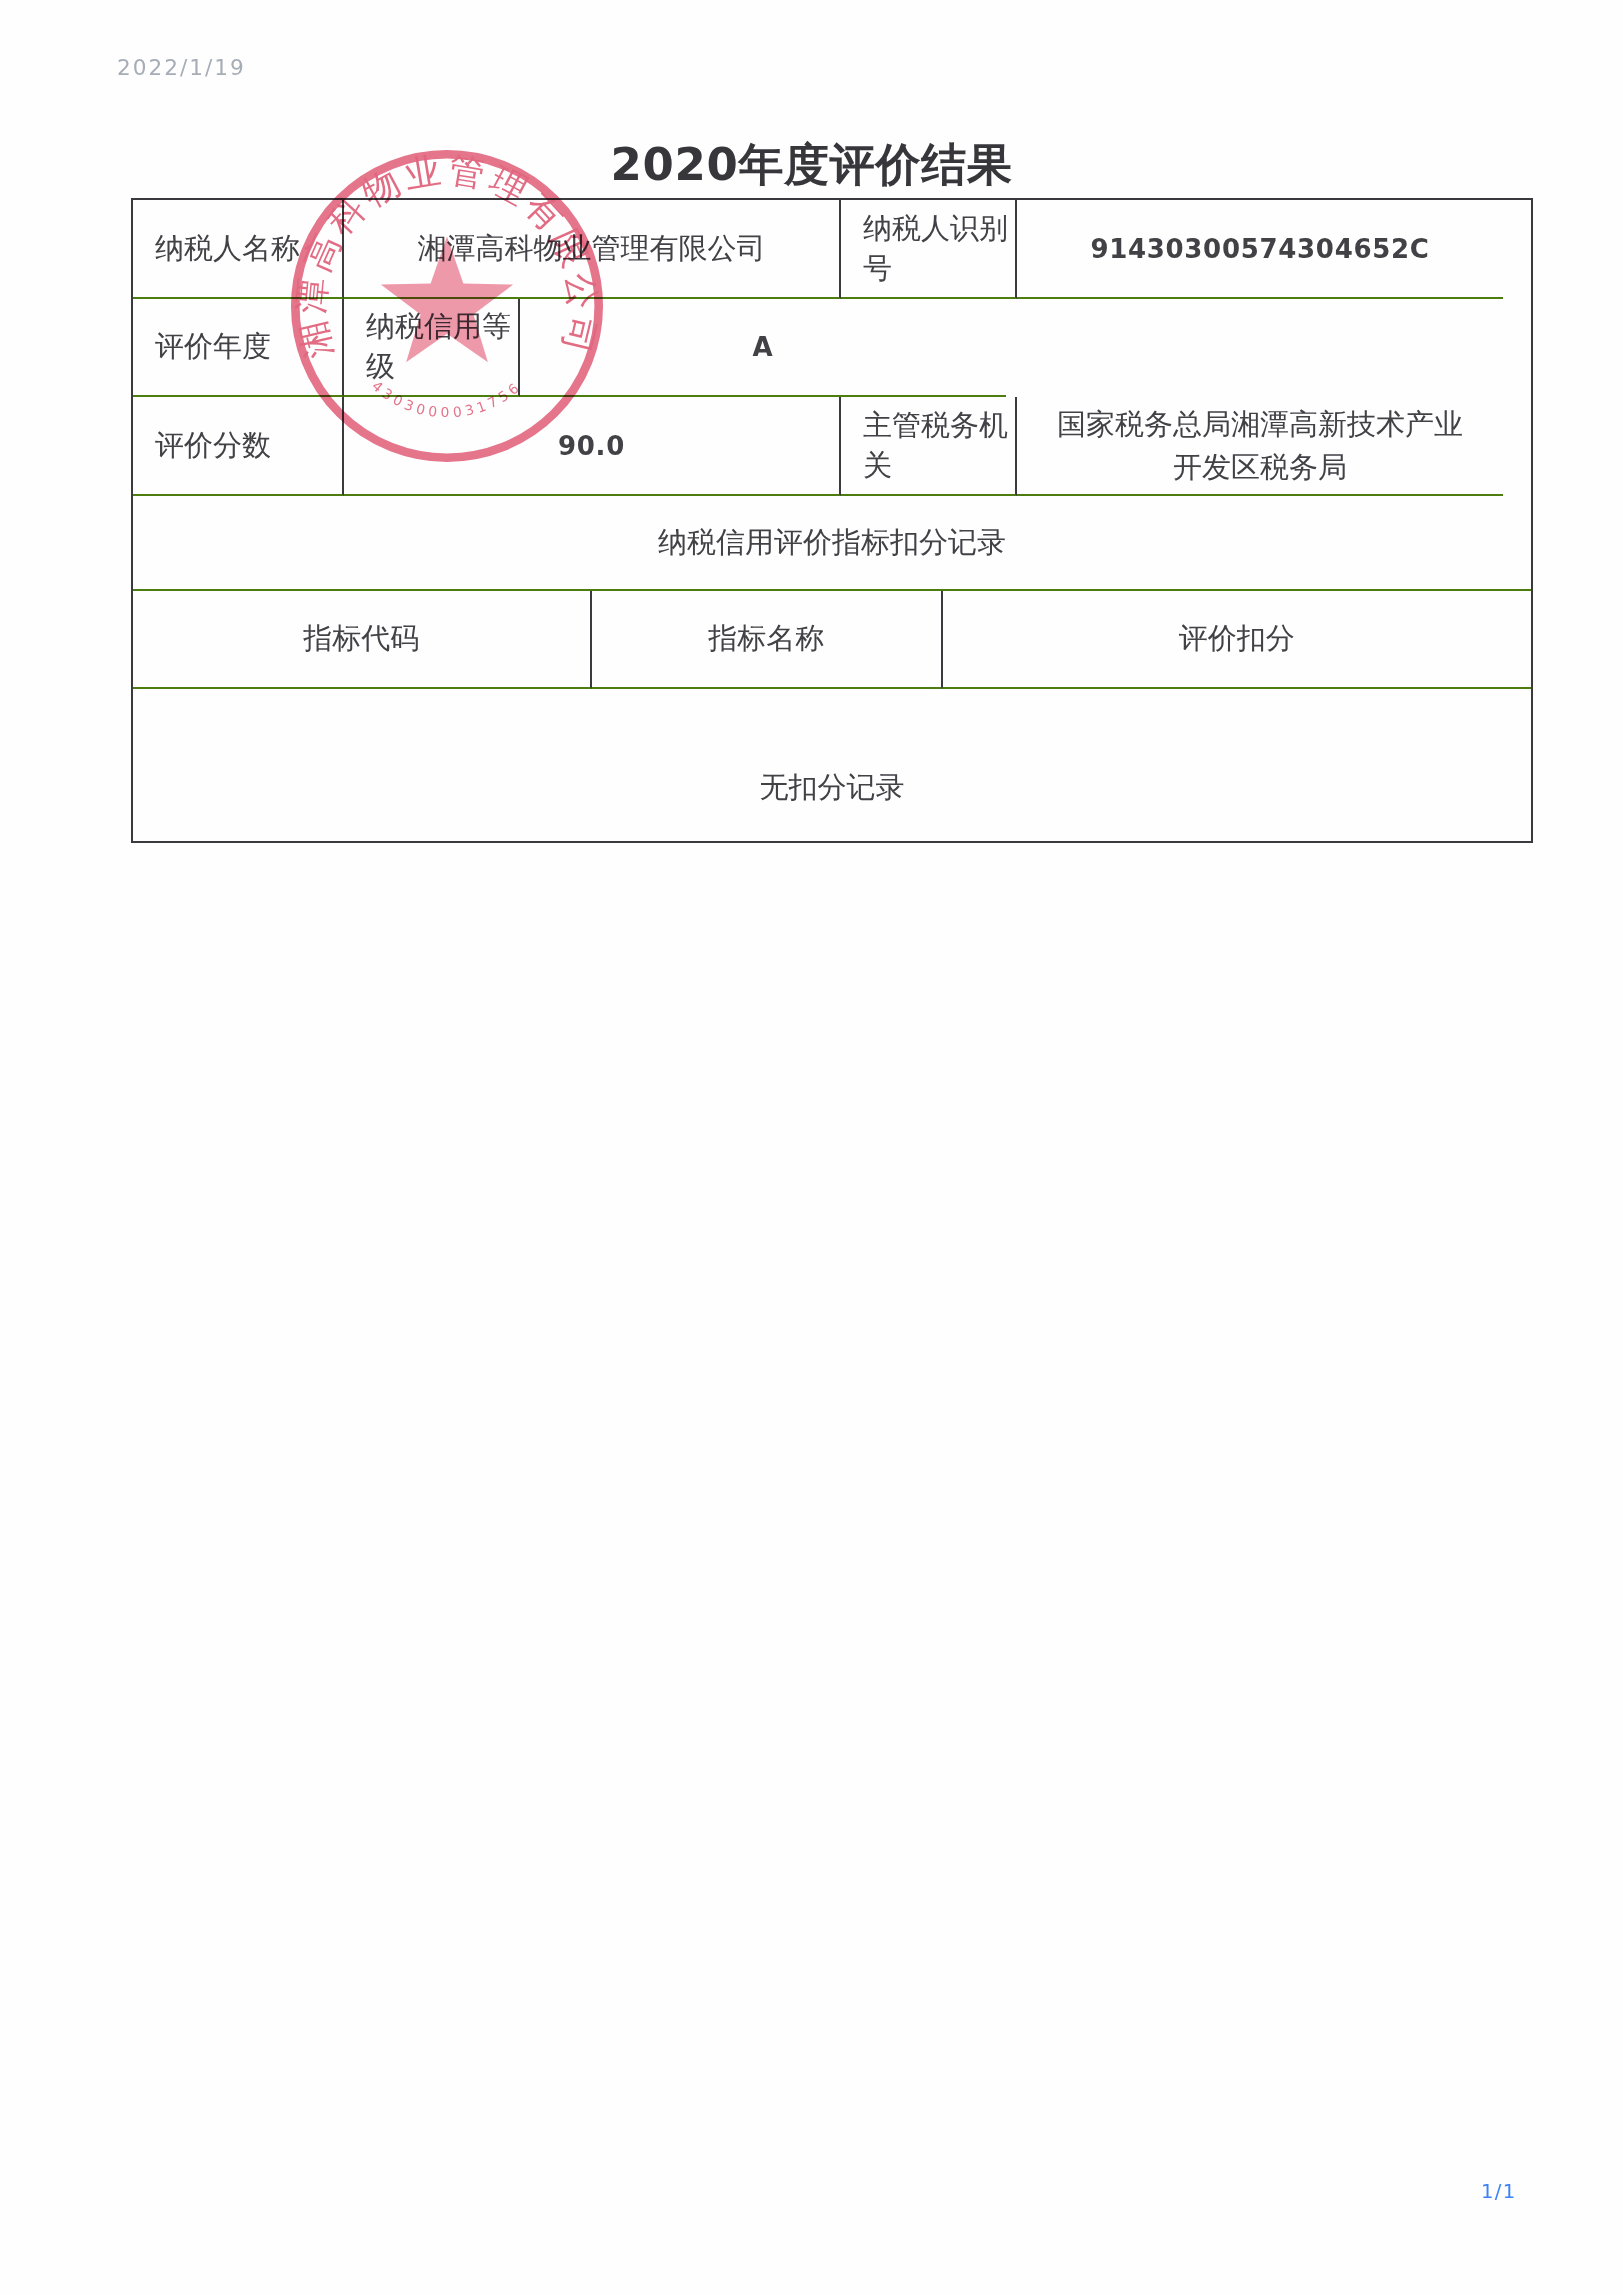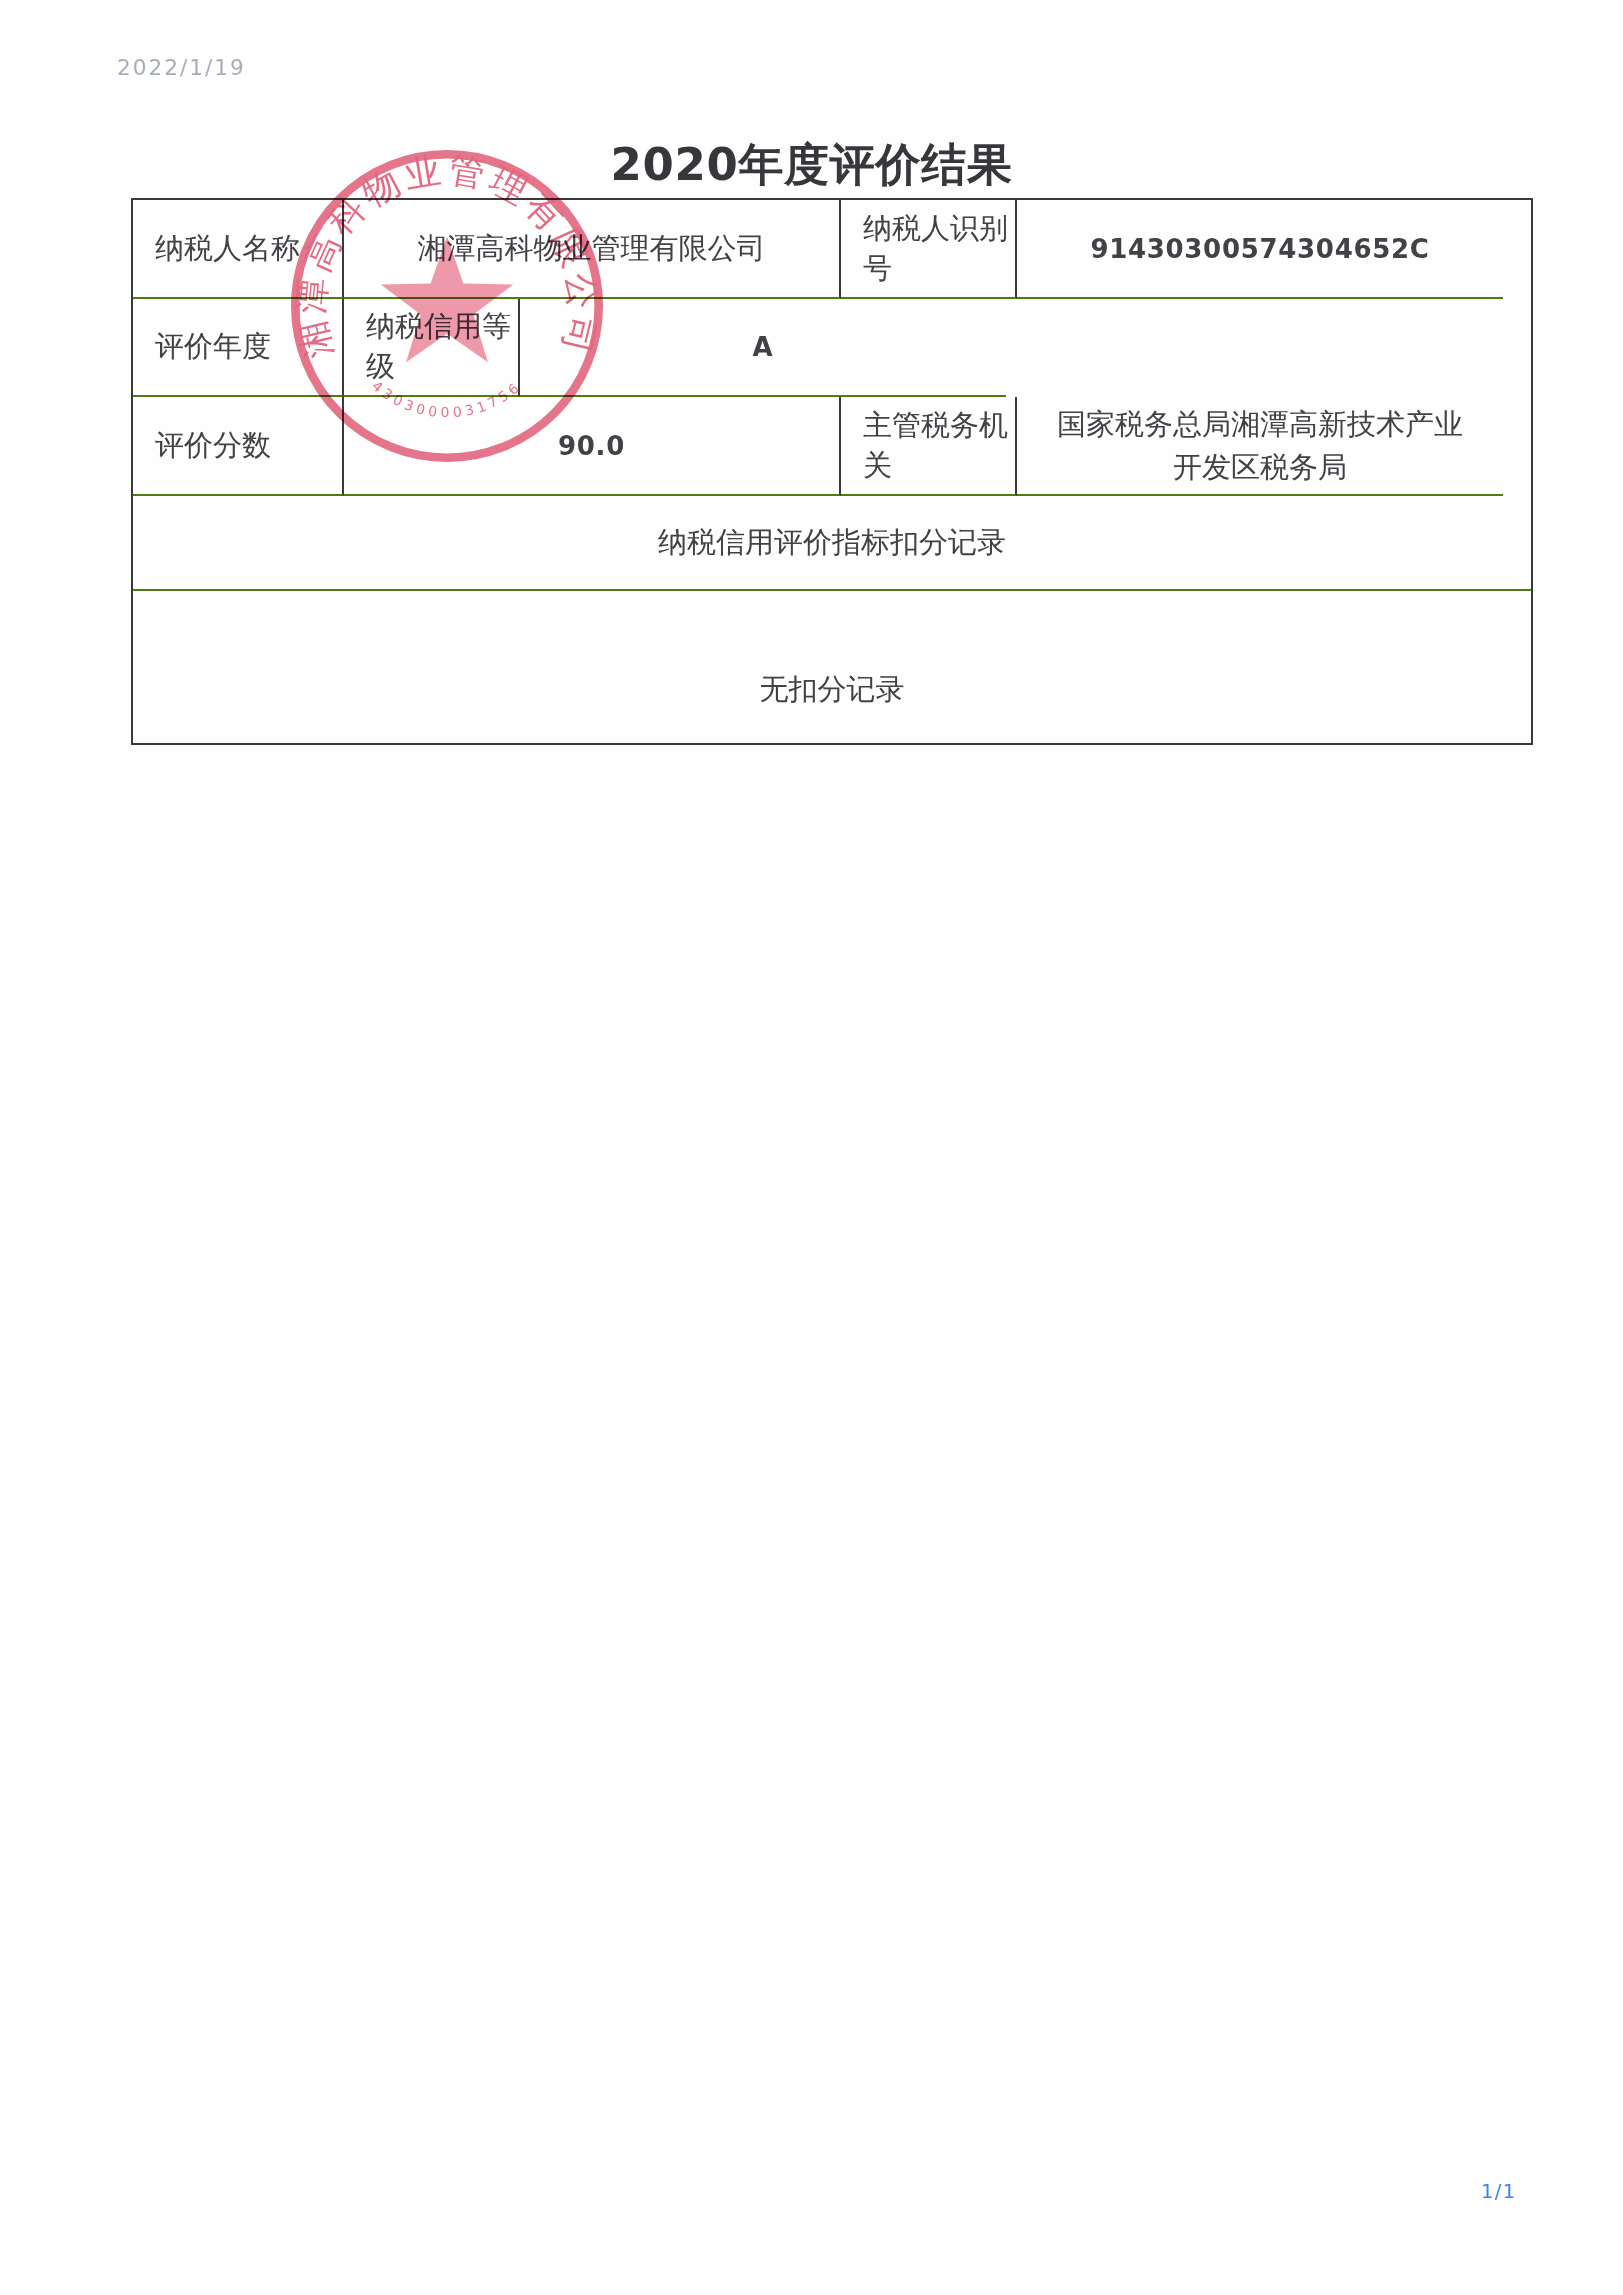--- a/index.html
+++ b/index.html
@@ -75,20 +75,25 @@
       <div class="cell lab c-l1">评价分数</div>
       <div class="cell c-v1 mono-val">90.0</div>
       <div class="cell lab c-l2">主管税务机关</div>
       <div class="cell c-v2 wrapval">国家税务总局湘潭高新技术产业开发区税务局</div>
     </div>
 
     <div class="row band">
       <div class="cell" style="width:100%;">纳税信用评价指标扣分记录</div>
     </div>
 
+    <div class="row head">
+      <div class="cell h-1">指标代码</div>
+      <div class="cell h-2">指标名称</div>
+      <div class="cell h-3">评价扣分</div>
+    </div>
 
     <div class="row empty">
       <div class="cell" style="width:100%;">无扣分记录</div>
     </div>
 
   </div>
 
   <svg class="seal" viewBox="0 0 480 480" xmlns="http://www.w3.org/2000/svg">
     <defs>
       <path id="arcTop" d="M 68.8 312.7 A 186 186 0 1 1 411.2 312.7" fill="none"></path>

